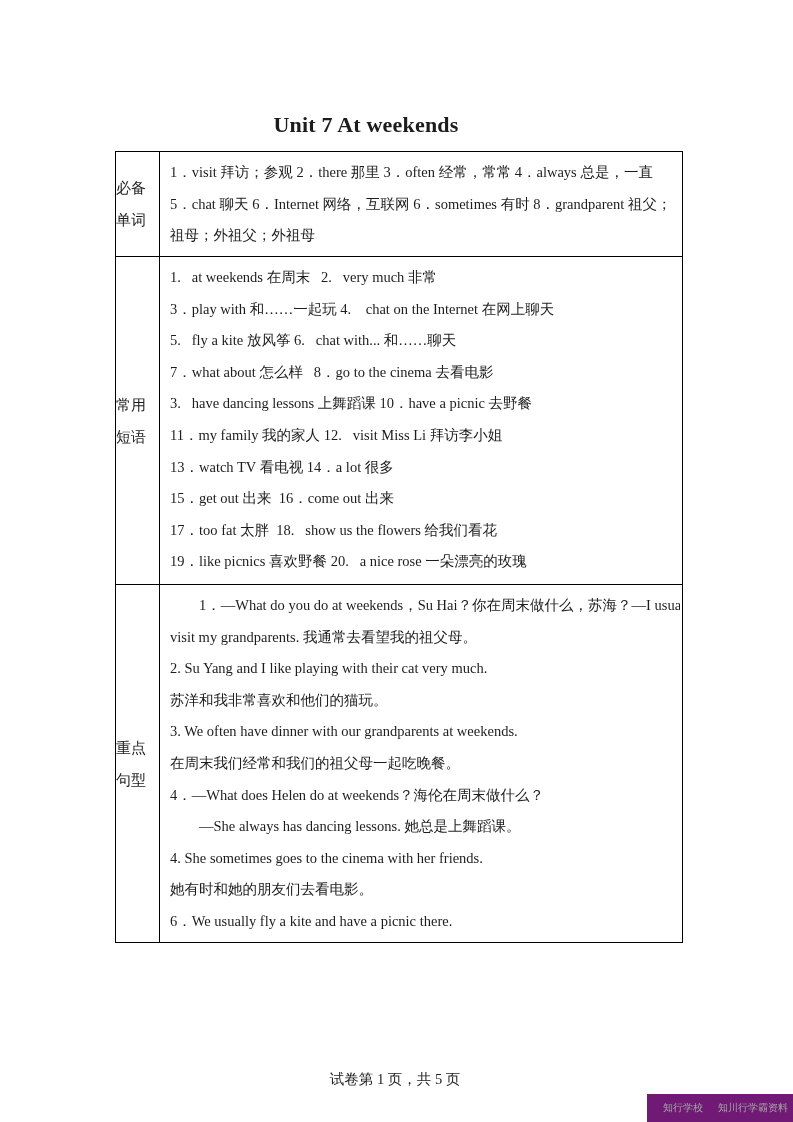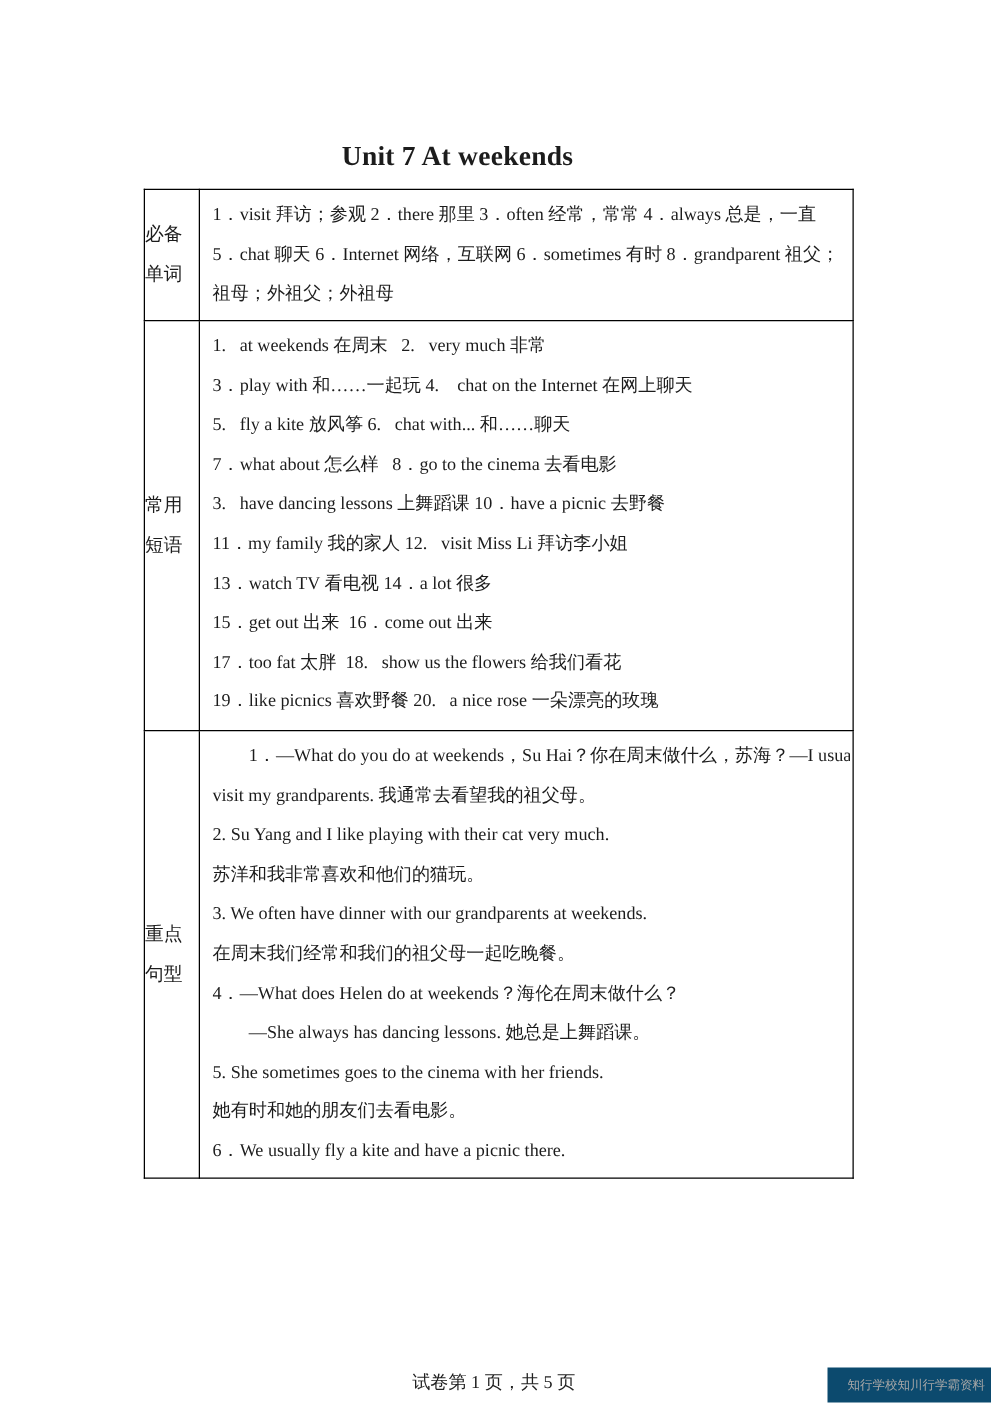--- a/index.html
+++ b/index.html
@@ -41,27 +41,28 @@
     vertical-align:top;
     padding:5px 2px 0 10px;
     font-size:14.5px;
   }
   .tline { line-height:31.6px; white-space:pre; overflow:hidden; }
   tr.r1 td { height:99px; }
   tr.r2 td { height:322px; }
   tr.r3 td { height:352px; }
   .footer {
     position:absolute; top:1070px; left:0; width:790px;
-    text-align:center; font-size:14.5px; color:#222;margin-top:26px;
+    text-align:center; font-size:14.5px; color:#222;
   }
   .watermark {
     position:absolute; right:0; bottom:0;
     height:28px;
-    background:#0c4a6e;
+    background:#701a75;
     display:flex; align-items:center;
+    gap:15px;
     padding:0 5px 0 16px;
     font-family:"Liberation Sans","DejaVu Sans",sans-serif;
     font-size:10px;
     color:#a6a6a6;
   }
 </style>
 </head>
 <body>
 
 <div class="content">
@@ -108,21 +109,21 @@
       </td>
       <td class="ccell">
         <div class="tline">　　1．—What do you do at weekends，Su Hai？你在周末做什么，苏海？—I usually</div>
         <div class="tline">visit my grandparents. 我通常去看望我的祖父母。</div>
         <div class="tline">2. Su Yang and I like playing with their cat very much.</div>
         <div class="tline">苏洋和我非常喜欢和他们的猫玩。</div>
         <div class="tline">3. We often have dinner with our grandparents at weekends.</div>
         <div class="tline">在周末我们经常和我们的祖父母一起吃晚餐。</div>
         <div class="tline">4．—What does Helen do at weekends？海伦在周末做什么？</div>
         <div class="tline">　　—She always has dancing lessons. 她总是上舞蹈课。</div>
-        <div class="tline">5. She sometimes goes to the cinema with her friends.</div>
+        <div class="tline">4. She sometimes goes to the cinema with her friends.</div>
         <div class="tline">她有时和她的朋友们去看电影。</div>
         <div class="tline">6．We usually fly a kite and have a picnic there.</div>
       </td>
     </tr>
   </tbody>
     </table>
 
 </div>
 
 <div class="footer">试卷第 1 页，共 5 页</div>

